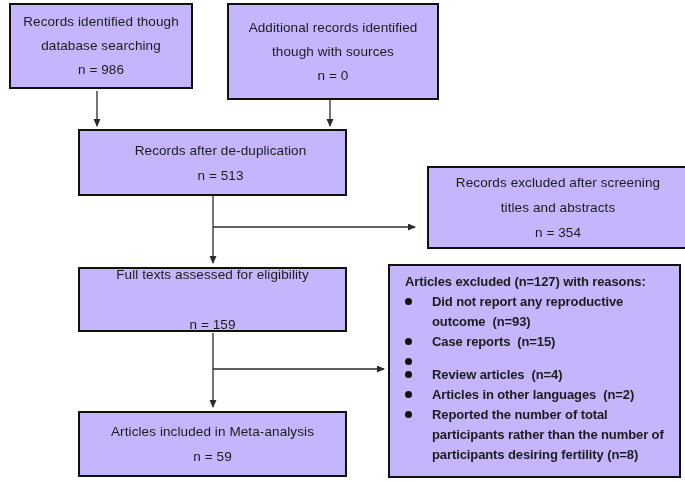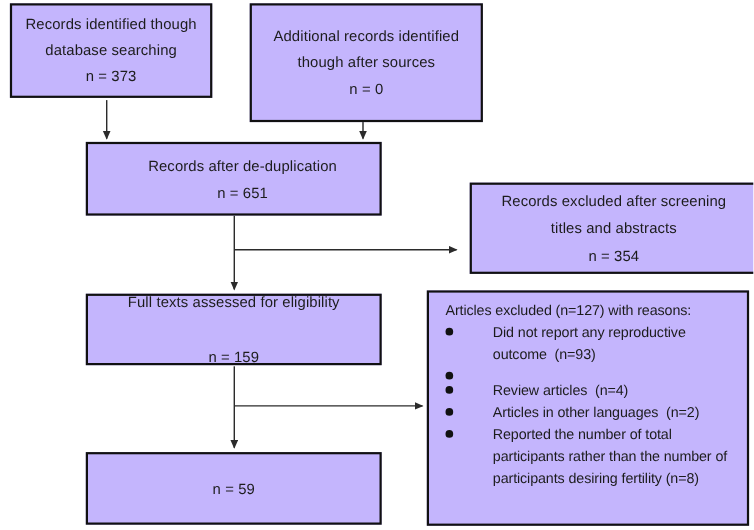--- a/index.html
+++ b/index.html
@@ -34,53 +34,54 @@
     justify-content: center;
     align-items: center;
     text-align: center;
     font-size: 13.5px;
     line-height: 24px;
     letter-spacing: 0.1px;
   }
   .box .bline { width: 100%; }
 
   .box-identified  { left: 9px;   top: 3px;   width: 184px; height: 86px; }
-  .box-additional  { left: 227px; top: 3px;   width: 212px; height: 108px; }
+  .box-additional  { left: 227px; top: 3px;   width: 212px; height: 97px; }
   .box-dedup       { left: 78px;  top: 129px; width: 269px; height: 67px; line-height: 25px; padding-left: 16px; }
   .box-screen-excl { left: 427px; top: 166px; width: 262px; height: 83px; line-height: 25px; }
   .box-fulltext    { left: 78px;  top: 267px; width: 269px; height: 65px; line-height: 25px; gap: 25px; }
   .box-included    { left: 78px;  top: 411px; width: 269px; height: 66px; line-height: 25px; }
 
   .box-reasons {
     left: 388px; top: 264px; width: 293px; height: 214px;
     justify-content: flex-start;
     align-items: stretch;
     text-align: left;
     padding: 6px 6px 4px 15px;
     font-size: 13px;
     line-height: 20px;
     letter-spacing: -0.1px;
+    font-weight: bold;
   }
   .reasons-title {
     white-space: pre-wrap;
   }
   .bullet {
     display: flex;
     align-items: flex-start;
   }
   .dot {
     flex: none;
     width: 7px;
     height: 7px;
     border-radius: 50%;
     background: #111111;
     margin-top: 6px;
   }
   .bullet-text {
-    margin-left: 36px;
+    margin-left: 20px;
     white-space: pre-wrap;
   }
 </style>
 </head>
 <body>
 
 <div class="canvas">
 
   <svg class="connectors" viewBox="0 0 685 482" xmlns="http://www.w3.org/2000/svg">
     <defs>
@@ -94,32 +95,32 @@
       <line x1="213" y1="196" x2="213" y2="263" marker-end="url(#arrow)"></line>
       <line x1="213" y1="227" x2="415" y2="227" marker-end="url(#arrow)"></line>
       <line x1="213" y1="333" x2="213" y2="407" marker-end="url(#arrow)"></line>
       <line x1="213" y1="369" x2="384" y2="369" marker-end="url(#arrow)"></line>
     </g>
   </svg>
 
   <div class="box box-identified">
     <div class="bline">Records identified though</div>
     <div class="bline">database searching</div>
-    <div class="bline">n = 373</div>
+    <div class="bline">n = 986</div>
   </div>
 
   <div class="box box-additional">
     <div class="bline">Additional records identified</div>
-    <div class="bline">though after sources</div>
+    <div class="bline">though with sources</div>
     <div class="bline">n = 0</div>
   </div>
 
   <div class="box box-dedup">
     <div class="bline">Records after de-duplication</div>
-    <div class="bline">n = 651</div>
+    <div class="bline">n = 513</div>
   </div>
 
   <div class="box box-screen-excl">
     <div class="bline">Records excluded after screening</div>
     <div class="bline">titles and abstracts</div>
     <div class="bline">n = 354</div>
   </div>
 
   <div class="box box-fulltext">
     <div class="bline">Full texts assessed for eligibility</div>
@@ -127,32 +128,37 @@
   </div>
 
   <div class="box box-reasons">
     <div class="reasons-title">Articles excluded (n=127) with reasons:</div>
     <div class="bullet">
       <span class="dot"></span>
       <span class="bullet-text">Did not report any reproductive outcome  (n=93)</span>
     </div>
     <div class="bullet">
       <span class="dot"></span>
+      <span class="bullet-text">Case reports  (n=15)</span>
+    </div>
+    <div class="bullet">
+      <span class="dot"></span>
     </div>
     <div class="bullet">
       <span class="dot"></span>
       <span class="bullet-text">Review articles  (n=4)</span>
     </div>
     <div class="bullet">
       <span class="dot"></span>
       <span class="bullet-text">Articles in other languages  (n=2)</span>
     </div>
     <div class="bullet">
       <span class="dot"></span>
       <span class="bullet-text">Reported the number of total participants rather than the number of participants desiring fertility (n=8)</span>
     </div>
   </div>
 
   <div class="box box-included">
+    <div class="bline">Articles included in Meta-analysis</div>
     <div class="bline">n = 59</div>
   </div>
 
 </div>
 
 </body></html>

